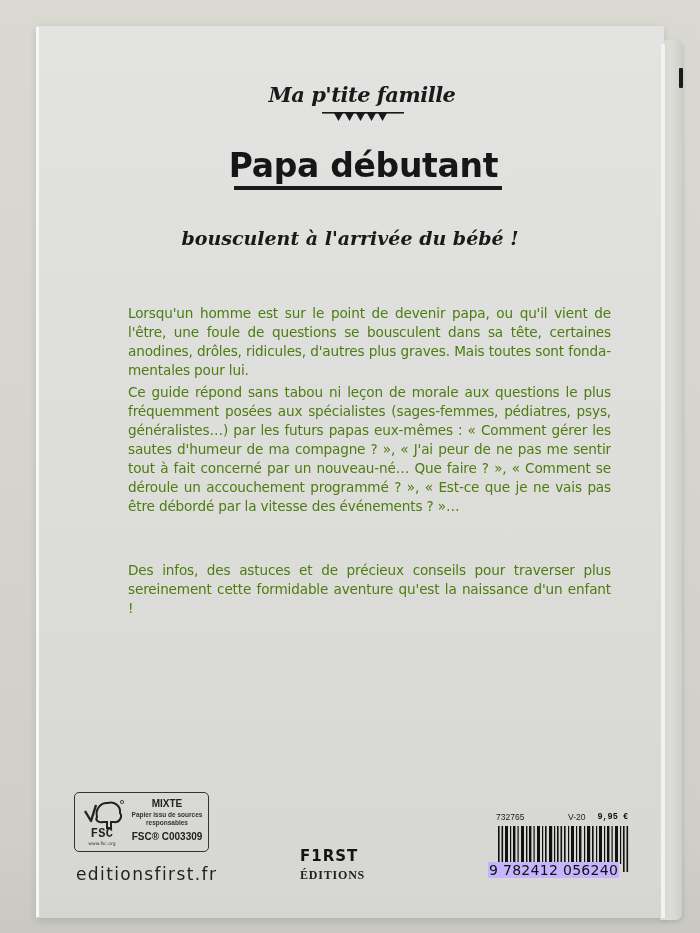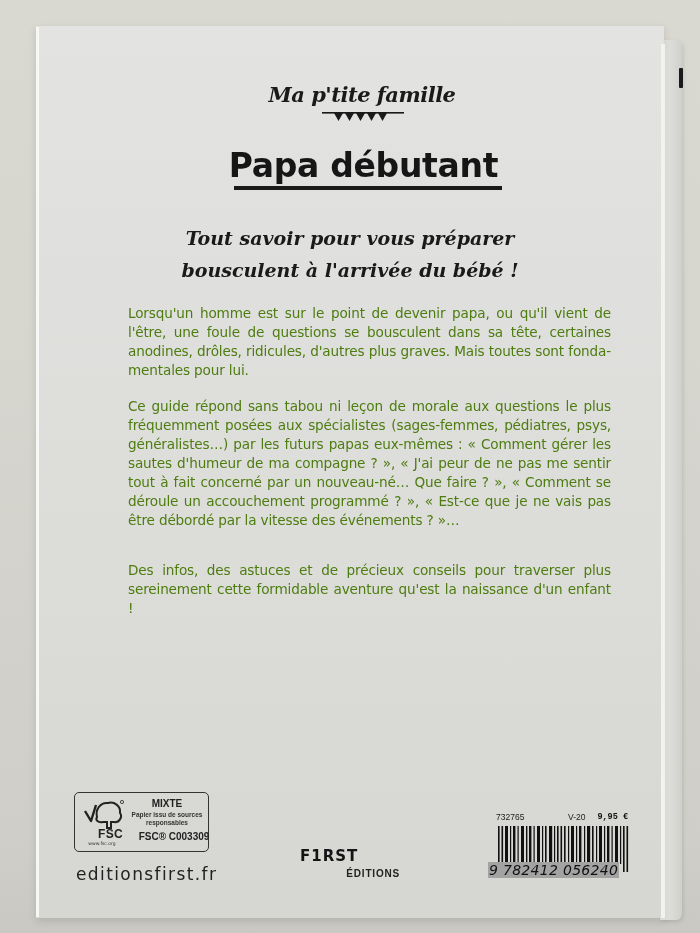--- a/index.html
+++ b/index.html
@@ -94,40 +94,40 @@
       position: absolute;
       left: 128px; width: 483px;
       font-family: "DejaVu Sans", sans-serif;
       font-size: 13.6px;
       line-height: 19px;
       color: #4d7c0f;
       text-align: justify;
       letter-spacing: -0.15px;
     }
     .para1 { top: 304px; }
-    .para2 { top: 397px; }
+    .para2 { top: 383px; }
     .para3 { top: 541px; margin-top: 20px; }
 
     .fsc-box {
       position: absolute;
       left: 74px; top: 792px;
       width: 135px; height: 60px;
       border: 1.5px solid #333;
       border-radius: 5px;
     }
     .fsc-logo {
       position: absolute;
       left: 6px; top: 4px;
       width: 44px; height: 52px;
     }
     .fsc-logo-text {
       position: absolute;
       left: 6px; top: 34px; width: 42px;
-      text-align: right;
-      font-family: Liberation Sans, sans-serif;
+      text-align: center;
+      font-family: Liberation Mono, monospace;
       font-size: 12px;
       font-weight: bold;
       color: #222;
       letter-spacing: 0.3px;
     }
     .fsc-url {
       position: absolute;
       left: 4px; top: 48px; width: 46px;
       text-align: center;
       font-size: 4.5px;
@@ -153,21 +153,20 @@
       color: #333;
     }
     .fsc-code {
       position: absolute;
       left: 52px; top: 38px; width: 80px;
       text-align: center;
       font-family: "Liberation Sans", sans-serif;
       font-weight: bold;
       font-size: 10px;
       color: #222;
-      margin-left: 7px;
     }
     .website {
       position: absolute;
       left: 76px; top: 864px;
       font-family: "DejaVu Sans", sans-serif;
       font-size: 17px;
       letter-spacing: 1.4px;
       color: #222;
     }
     .publisher-logo {
@@ -176,24 +175,24 @@
       font-family: "DejaVu Sans", sans-serif;
       font-weight: bold;
       font-size: 15px;
       letter-spacing: 1px;
       color: #141414;
       line-height: 20px;
     }
     .publisher-sub {
       position: absolute;
       left: 300px; top: 868px; width: 100px;
-      text-align: right;
-      font-family: Liberation Sans, sans-serif;
-      font-weight: bold;
-      font-size: 10px;
+      text-align: left;
+      font-family: Liberation Serif, serif;
+      font-weight: bold;
+      font-size: 12px;
       letter-spacing: 0.8px;
       color: #222;
     }
     .barcode-area {
       position: absolute;
       left: 494px; top: 812px;
       width: 138px; height: 70px;
     }
     .bc-ref {
       position: absolute; left: 2px; top: 0;
@@ -217,21 +216,21 @@
     }
     .bc-digits {
       position: absolute; left: -6px; top: 50px;
       width: 150px;
       font-family: "DejaVu Sans", sans-serif;
       font-size: 14px;
       letter-spacing: 0.3px;
       color: #111;
       background: transparent;
     }
-    .bc-digits span { background: #a3a3a3; padding: 0 1px; font-style: italic; }
+    .bc-digits span { background: #c4b5fd; padding: 0 1px; }
   </style>
 </head>
 <body>
 
 <div class="book-spine"></div>
 <div class="spine-mark"></div>
 <div class="book-cover"></div>
 <div class="cover-left-edge"></div>
 <div class="cover-right-edge"></div>
 
@@ -242,21 +241,20 @@
   <polygon points="23,1 32,1 27.5,9" fill="#1a1a1a"></polygon>
   <polygon points="34,1 43,1 38.5,9" fill="#1a1a1a"></polygon>
   <polygon points="45,1 54,1 49.5,9" fill="#1a1a1a"></polygon>
   <polygon points="56,1 65,1 60.5,9" fill="#1a1a1a"></polygon>
 </svg>
 
 <div class="main-title">Papa débutant</div>
 <div class="title-underline"></div>
 
 <div class="tagline">
-  <div>Tout savoir pour vous préparer</div>
   <div>bousculent à l'arrivée du bébé !</div>
 </div>
 
 <p class="body-text para1">Lorsqu'un homme est sur le point de devenir papa, ou qu'il vient de l'être, une foule de questions se bousculent dans sa tête, certaines anodines, drôles, ridicules, d'autres plus graves. Mais toutes sont fonda-mentales pour lui.</p>
 <p class="body-text para2">Ce guide répond sans tabou ni leçon de morale aux questions le plus fréquemment posées aux spécialistes (sages-femmes, pédiatres, psys, généralistes…) par les futurs papas eux-mêmes : « Comment gérer les sautes d'humeur de ma compagne ? », « J'ai peur de ne pas me sentir tout à fait concerné par un nouveau-né… Que faire ? », « Comment se déroule un accouchement programmé ? », « Est-ce que je ne vais pas être débordé par la vitesse des événements ? »…</p>
 <p class="body-text para3">Des infos, des astuces et de précieux conseils pour traverser plus sereinement cette formidable aventure qu'est la naissance d'un enfant !</p>
 
 <div class="fsc-box">
   <svg class="fsc-logo" viewBox="0 0 44 52">
     <path d="M4 14 L10 24 L15 8" fill="none" stroke="#222" stroke-width="2.4" stroke-linejoin="round"></path>

